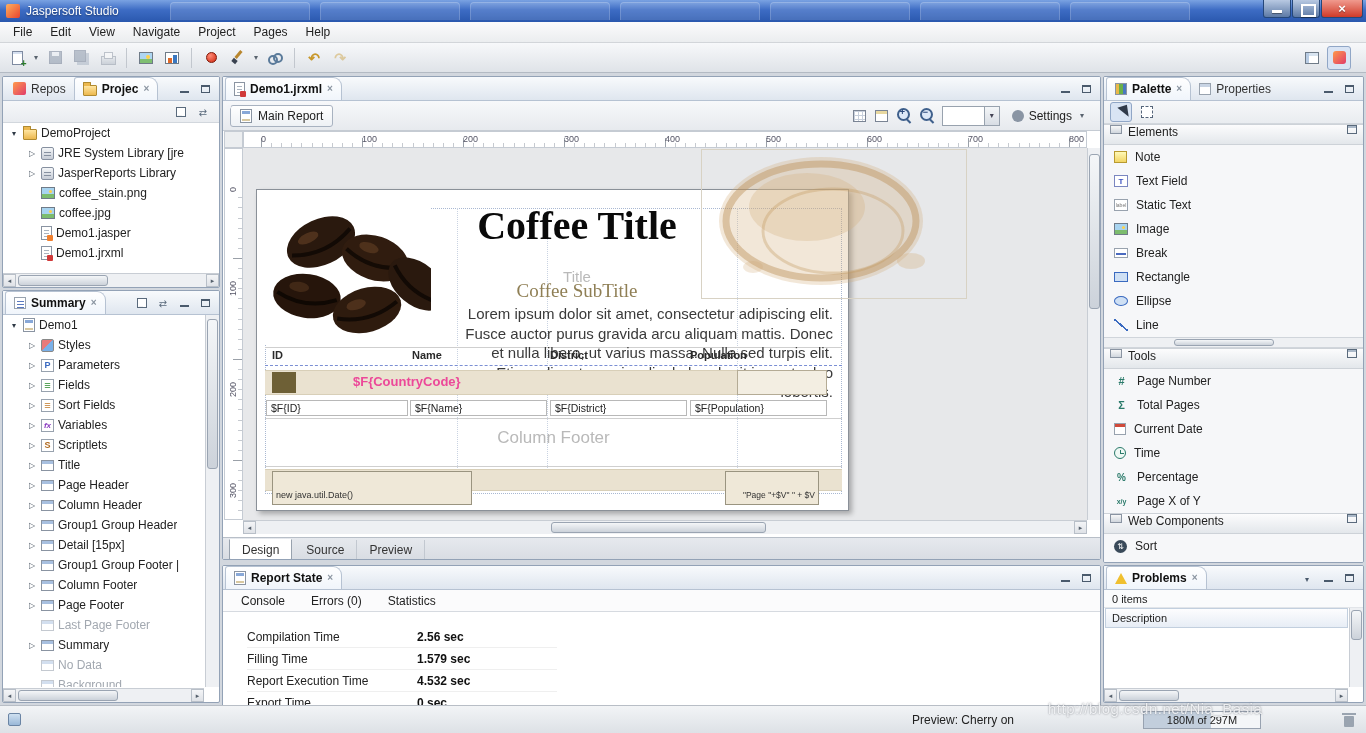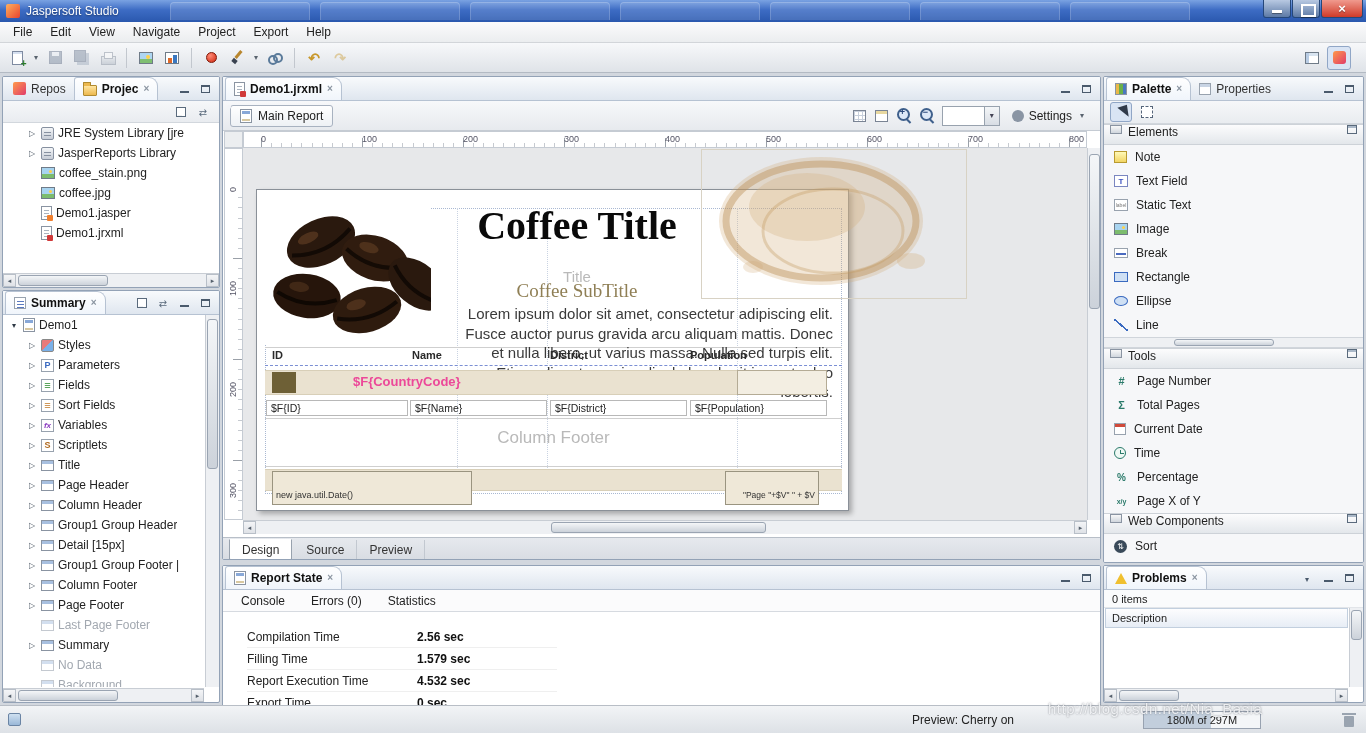--- a/index.html
+++ b/index.html
@@ -241,21 +241,21 @@
       <span class="winbtn close wb-close"></span>
     </div>
   </div>
 
   <div class="menubar">
     <span class="menu-item">File</span>
     <span class="menu-item">Edit</span>
     <span class="menu-item">View</span>
     <span class="menu-item">Navigate</span>
     <span class="menu-item">Project</span>
-    <span class="menu-item">Export</span>
+    <span class="menu-item">Pages</span>
     <span class="menu-item">Help</span>
   </div>
 
   <div class="toolbar">
     <span class="tbtn">
         <span class="mi i-newdoc"></span>
       </span>
     <span class="darr"></span>
     <span class="tbtn disabled">
         <span class="mi i-save"></span>
@@ -323,20 +323,25 @@
     </div>
     <div style="position:absolute;left:0;top:24px;right:0;height:22px;background:linear-gradient(#f6f7f9,#e9ecf0);border-bottom:1px solid #d2d7dd;display:flex;align-items:center;justify-content:flex-end;gap:6px;padding:0 8px">
       <span class="hicon">
           <span class="ic-collapse"></span>
         </span>
       <span class="hicon">
           <span class="ic-linksync"></span>
         </span>
     </div>
     <div class="treewrap" style="left:1px;right:1px;top:46px;bottom:15px">
+      <div class="trow">
+          <span class="arr e"></span>
+          <span class="mi i-folder"></span>
+          <span class="lbl">DemoProject</span>
+        </div>
       <div class="trow lv1">
           <span class="arr c"></span>
           <span class="mi i-lib"></span>
           <span class="lbl">JRE System Library [jre</span>
         </div>
       <div class="trow lv1">
           <span class="arr c"></span>
           <span class="mi i-lib"></span>
           <span class="lbl">JasperReports Library</span>
         </div>

